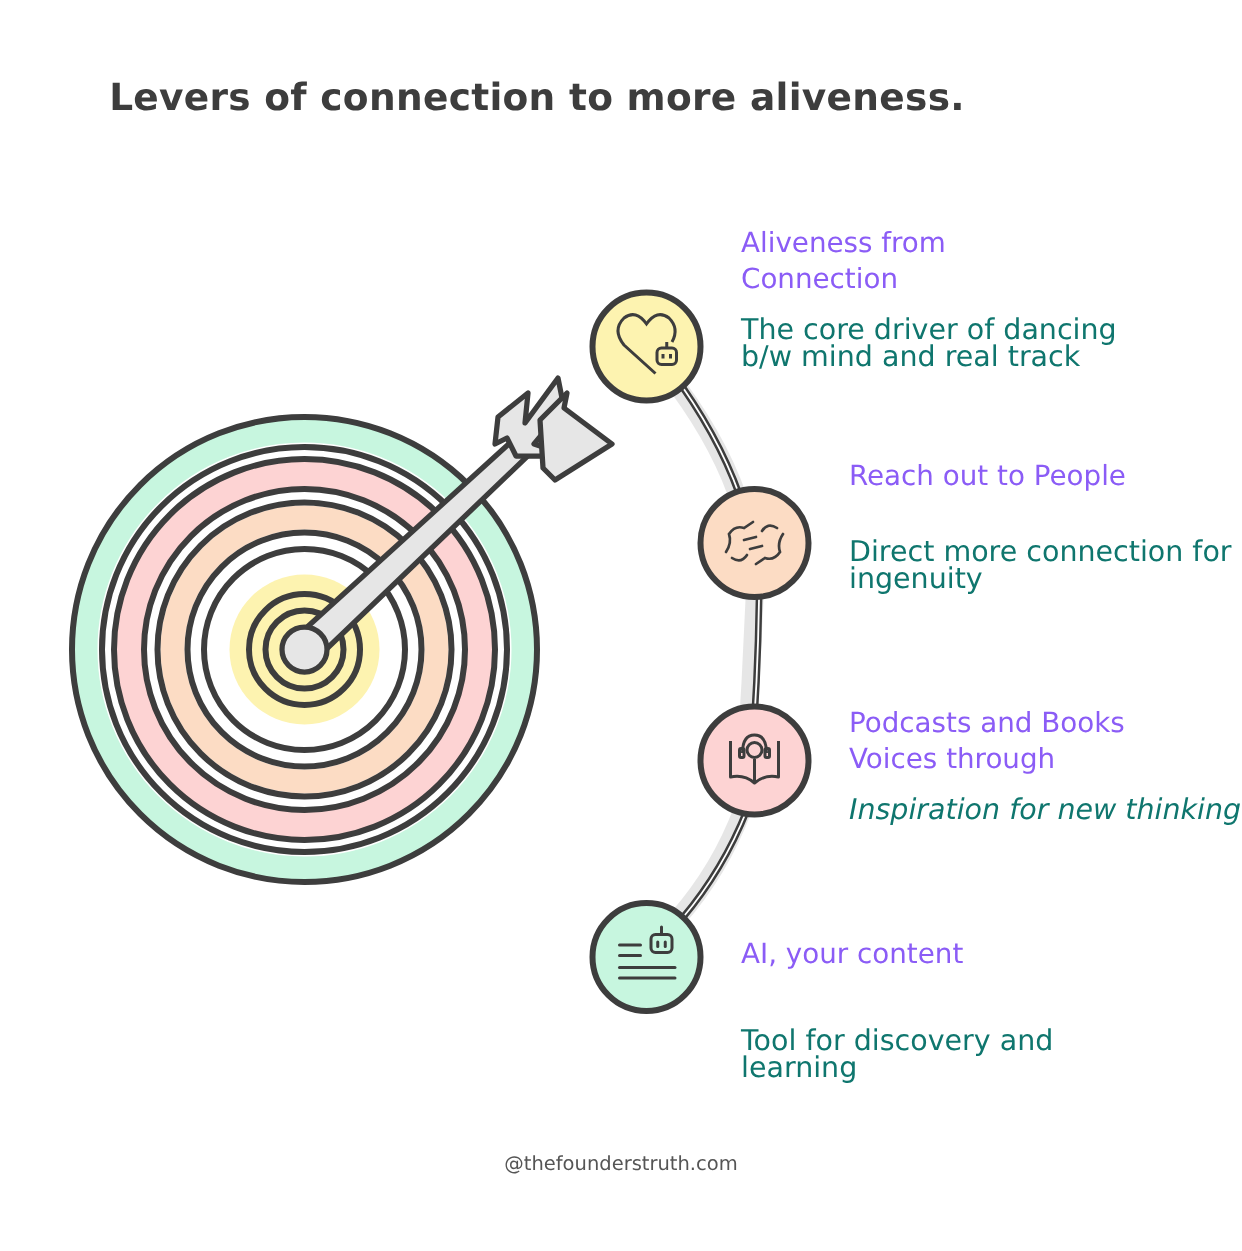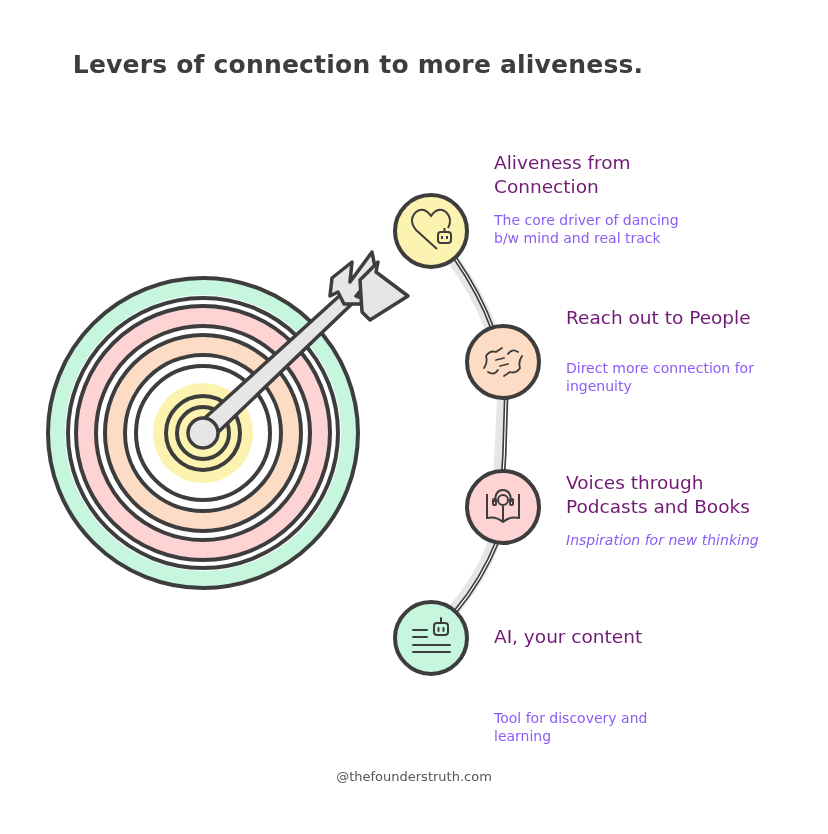--- a/index.html
+++ b/index.html
@@ -1,22 +1,22 @@
 <!DOCTYPE html>
 <html><head>
   <meta charset="utf-8">
   <style>
     html, body { margin: 0; padding: 0; background: #ffffff; }
     body { width: 828px; height: 834px; position: relative; overflow: hidden;
            font-family: "DejaVu Sans", sans-serif; color: #3f3f3f; }
     .title { position: absolute; left: 0; width: 716px; top: 50px; text-align: center;
              font-size: 25px; font-weight: bold; color: #3d3d3d; letter-spacing: 0.2px; }
     svg.art { position: absolute; left: 0; top: 0; }
-    .item-head { position: absolute; font-size: 18.5px; line-height: 24px; color: #701a75; }
-    .item-desc { position: absolute; font-size: 14px; line-height: 18px; color: #8b5cf6; }
+    .item-head { position: absolute; font-size: 18.5px; line-height: 24px; color: #8b5cf6; }
+    .item-desc { position: absolute; font-size: 19px; line-height: 18px; color: #0f766e; }
     .footer { position: absolute; left: 0; width: 828px; top: 769px; text-align: center;
               font-size: 13px; color: #555; }
   </style>
 </head>
 <body>
 
 <div class="title">Levers of connection to more aliveness.</div>
 
 <svg class="art" width="828" height="834" viewBox="0 0 828 834">
 
@@ -114,28 +114,28 @@
 
 <div class="item-head" style="left:566px; top:306px;">
   <div>Reach out to People</div>
 </div>
 <div class="item-desc" style="left:566px; top:359px;">
   <div>Direct more connection for</div>
   <div>ingenuity</div>
 </div>
 
 <div class="item-head" style="left:566px; top:471px;">
+  <div>Podcasts and Books</div>
   <div>Voices through</div>
-  <div>Podcasts and Books</div>
 </div>
 <div class="item-desc" style="left:566px; top:531px;font-style:italic;">
   <div>Inspiration for new thinking</div>
 </div>
 
 <div class="item-head" style="left:494px; top:625px;">
   <div>AI, your content</div>
 </div>
-<div class="item-desc" style="left:494px; top:685px;margin-top:24px;">
+<div class="item-desc" style="left:494px; top:685px;">
   <div>Tool for discovery and</div>
   <div>learning</div>
 </div>
 
 <div class="footer">@thefounderstruth.com</div>
 
 </body></html>

